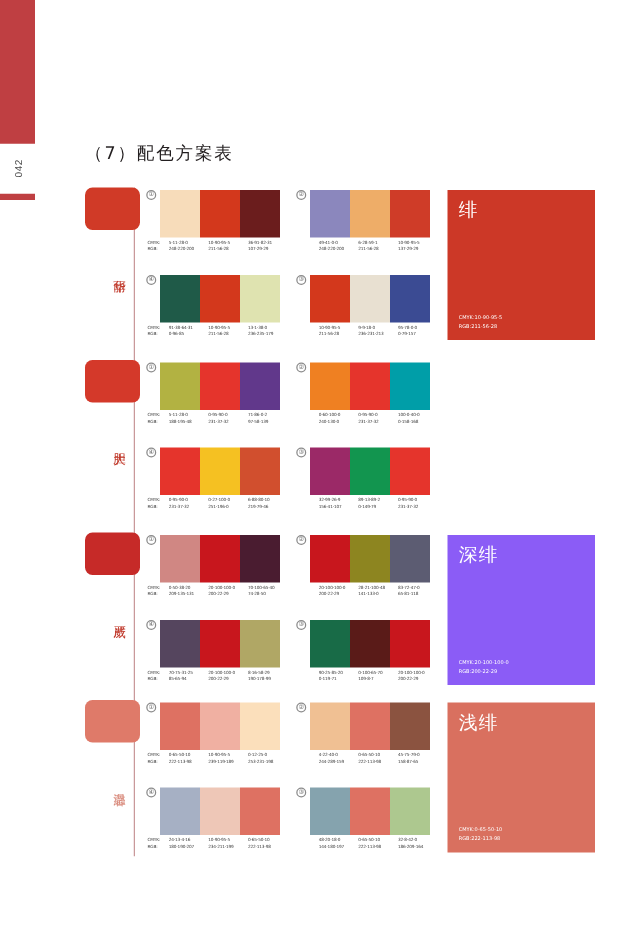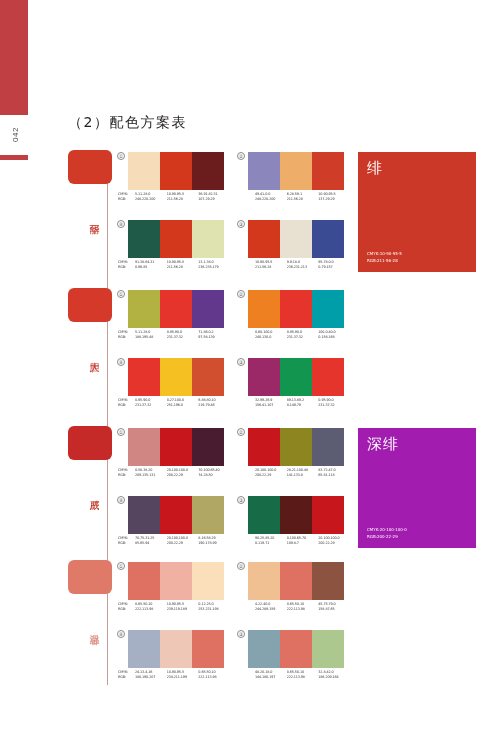--- a/index.html
+++ b/index.html
@@ -149,21 +149,21 @@
 </style>
 </head>
 <body>
 
 <div id="page">
 
   <div class="edge-bar"></div>
   <div class="edge-rule"></div>
   <div class="page-num">042</div>
 
-  <div class="heading">（2）配色方案表</div>
+  <div class="heading">（7）配色方案表</div>
 
   <div class="spine"></div>
 
   <div id="rows-host">
       <div class="row row-1">
         <div class="row-chip" style="background: rgb(208, 58, 39);"></div>
         <div class="row-label" style="color: rgb(192, 57, 43);">华丽</div>
         <div class="palettes">
           <div class="palette p-c0 p-r0">
             <div class="p-index">①</div>
@@ -442,21 +442,21 @@
               </div>
               <div class="code-line">
                 <span class="code-tag blank">RGB:</span>
                 <span class="code-val">0-119-71</span>
                 <span class="code-val">109-8-7</span>
                 <span class="code-val">200-22-29</span>
               </div>
             </div>
           </div>
         </div>
-        <div class="big-swatch" style="background: #a21caf; padding-left: 44px;">
+        <div class="big-swatch" style="background: #8b5cf6; padding-left: 44px;">
           <div class="bs-name">深绯</div>
           <div class="bs-codes">
             <div>CMYK:20-100-100-0</div>
             <div>RGB:200-22-29</div>
           </div>
         </div>
       </div>
       <div class="row row-4">
         <div class="row-chip" style="background: rgb(223, 122, 105);"></div>
         <div class="row-label" style="color: rgb(217, 139, 125);">温馨</div>
@@ -543,16 +543,23 @@
               </div>
               <div class="code-line">
                 <span class="code-tag blank">RGB:</span>
                 <span class="code-val">144-180-197</span>
                 <span class="code-val">222-113-98</span>
                 <span class="code-val">186-209-164</span>
               </div>
             </div>
           </div>
         </div>
+        <div class="big-swatch" style="background: rgb(217, 112, 95);">
+          <div class="bs-name">浅绯</div>
+          <div class="bs-codes">
+            <div>CMYK:0-65-50-10</div>
+            <div>RGB:222-113-98</div>
+          </div>
+        </div>
       </div>
     </div>
 
 </div>
 
 </body></html>

